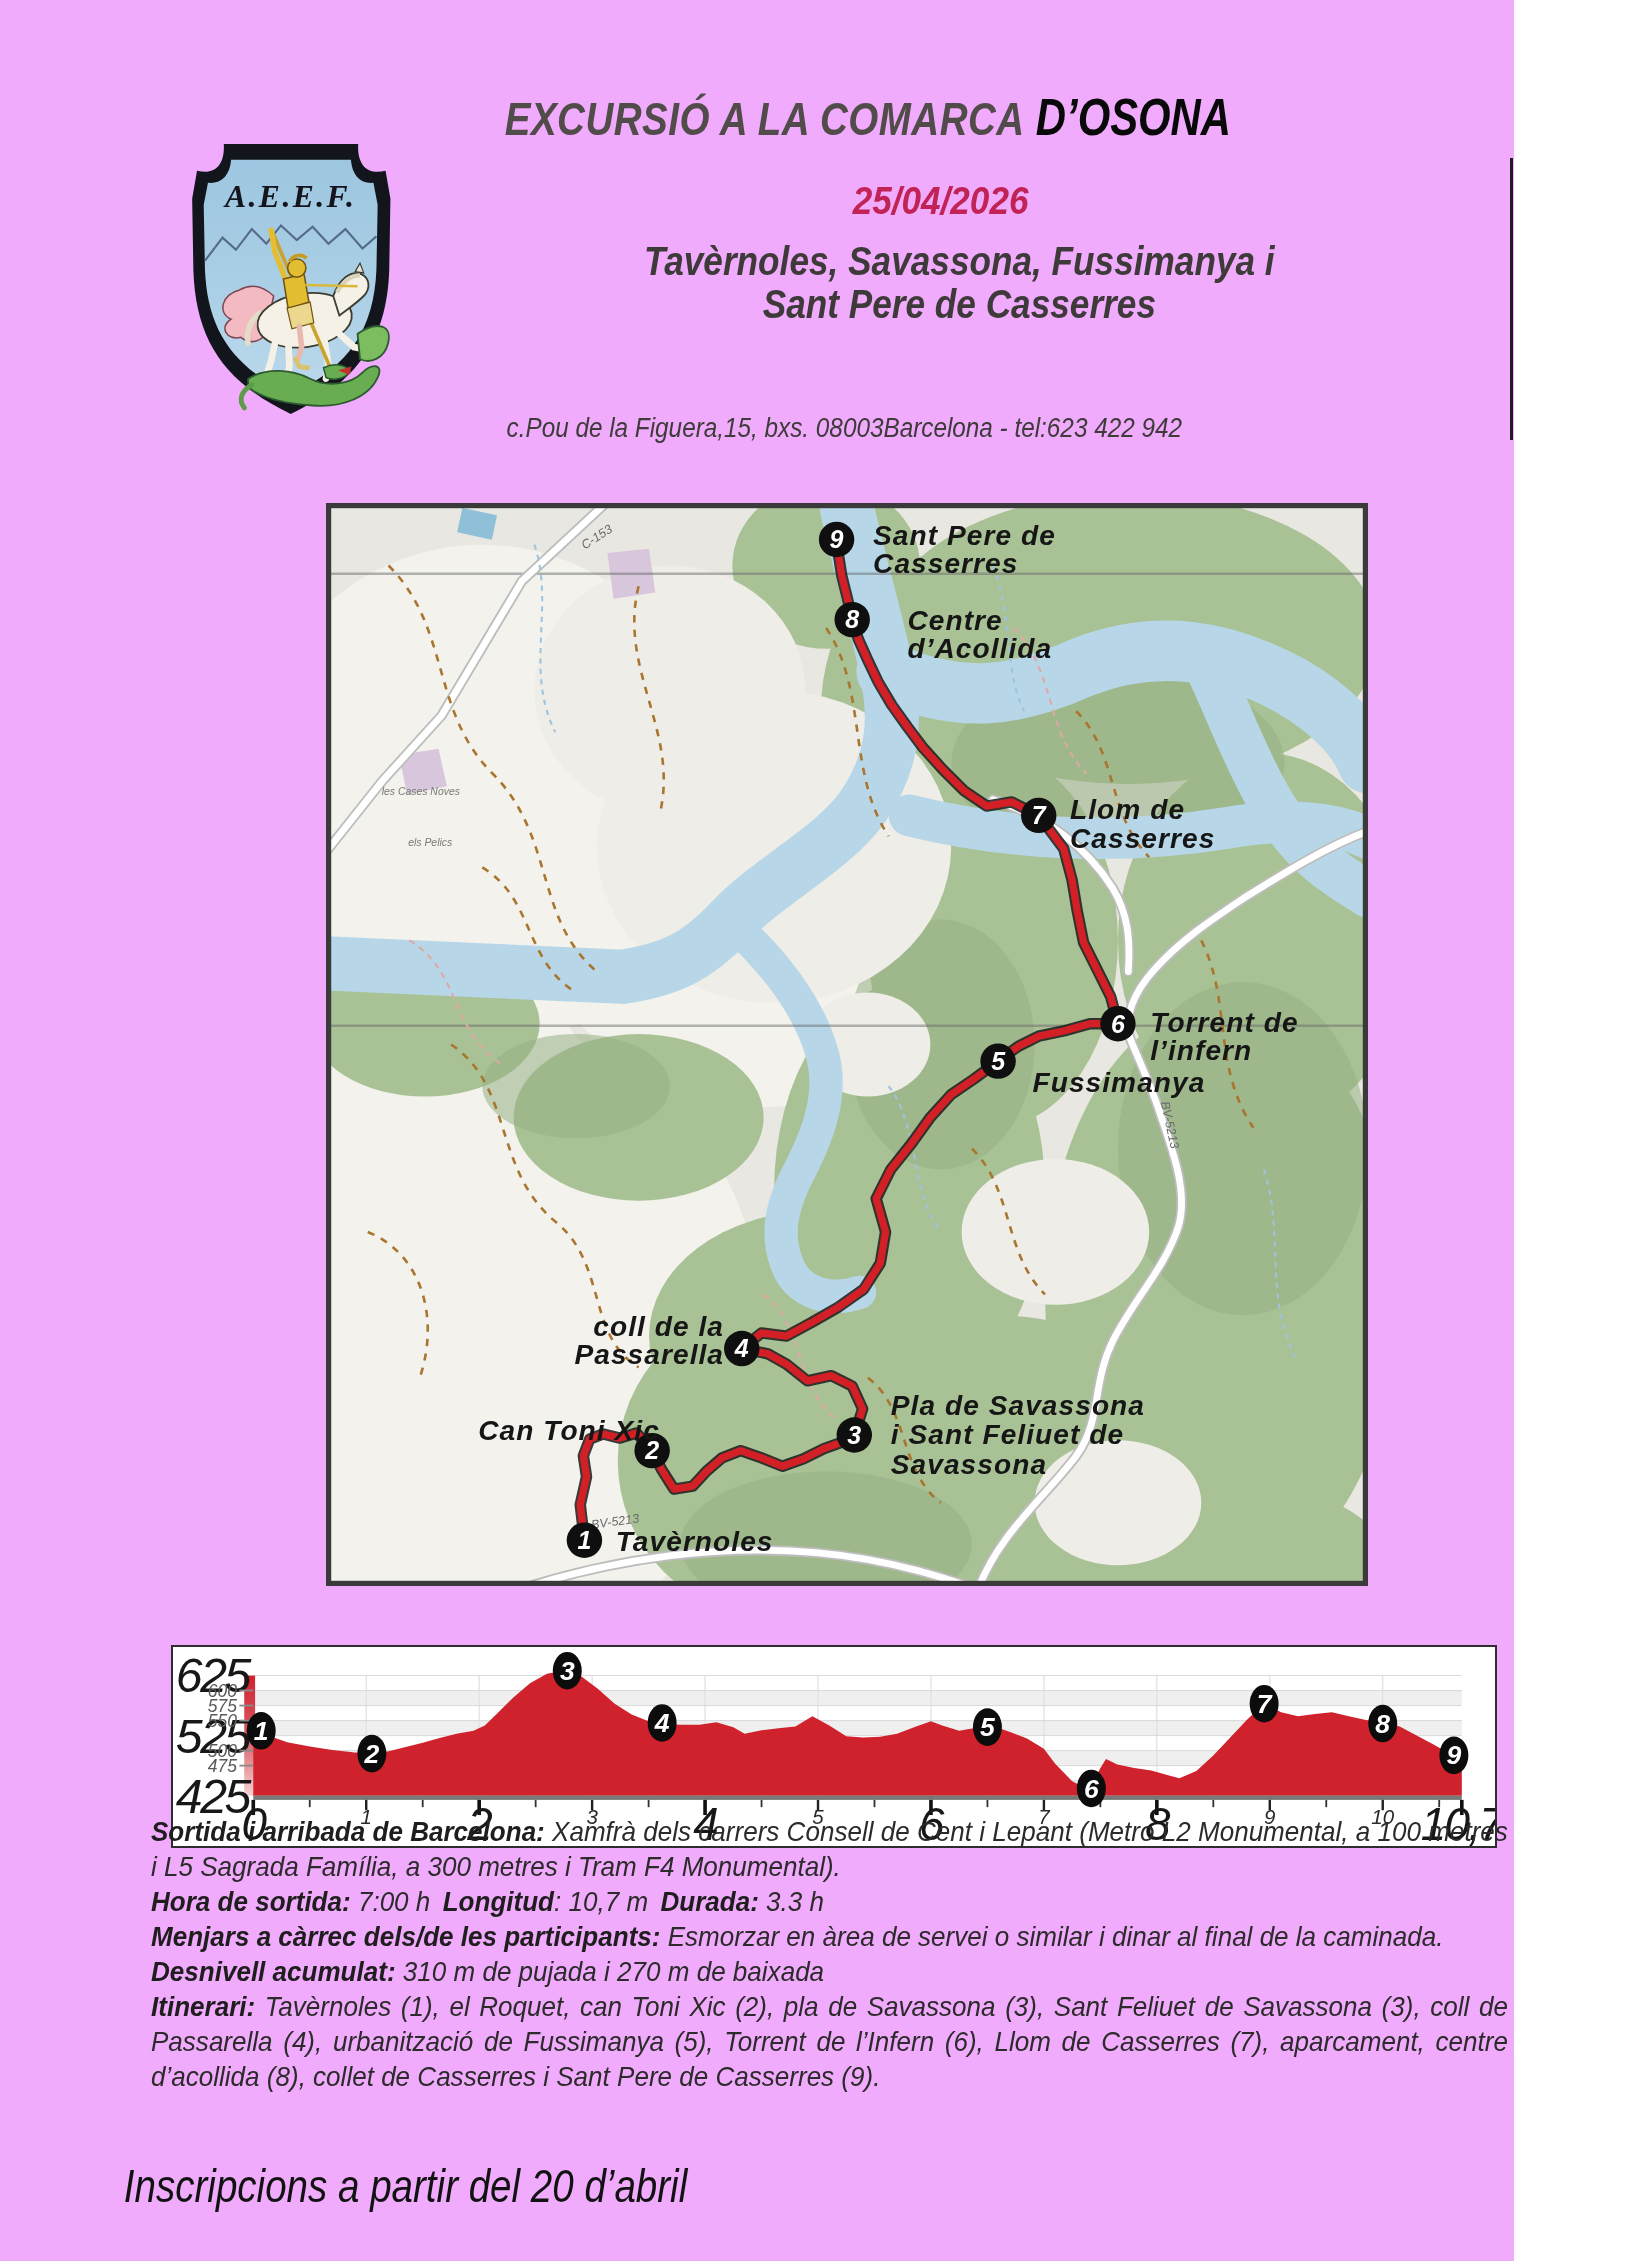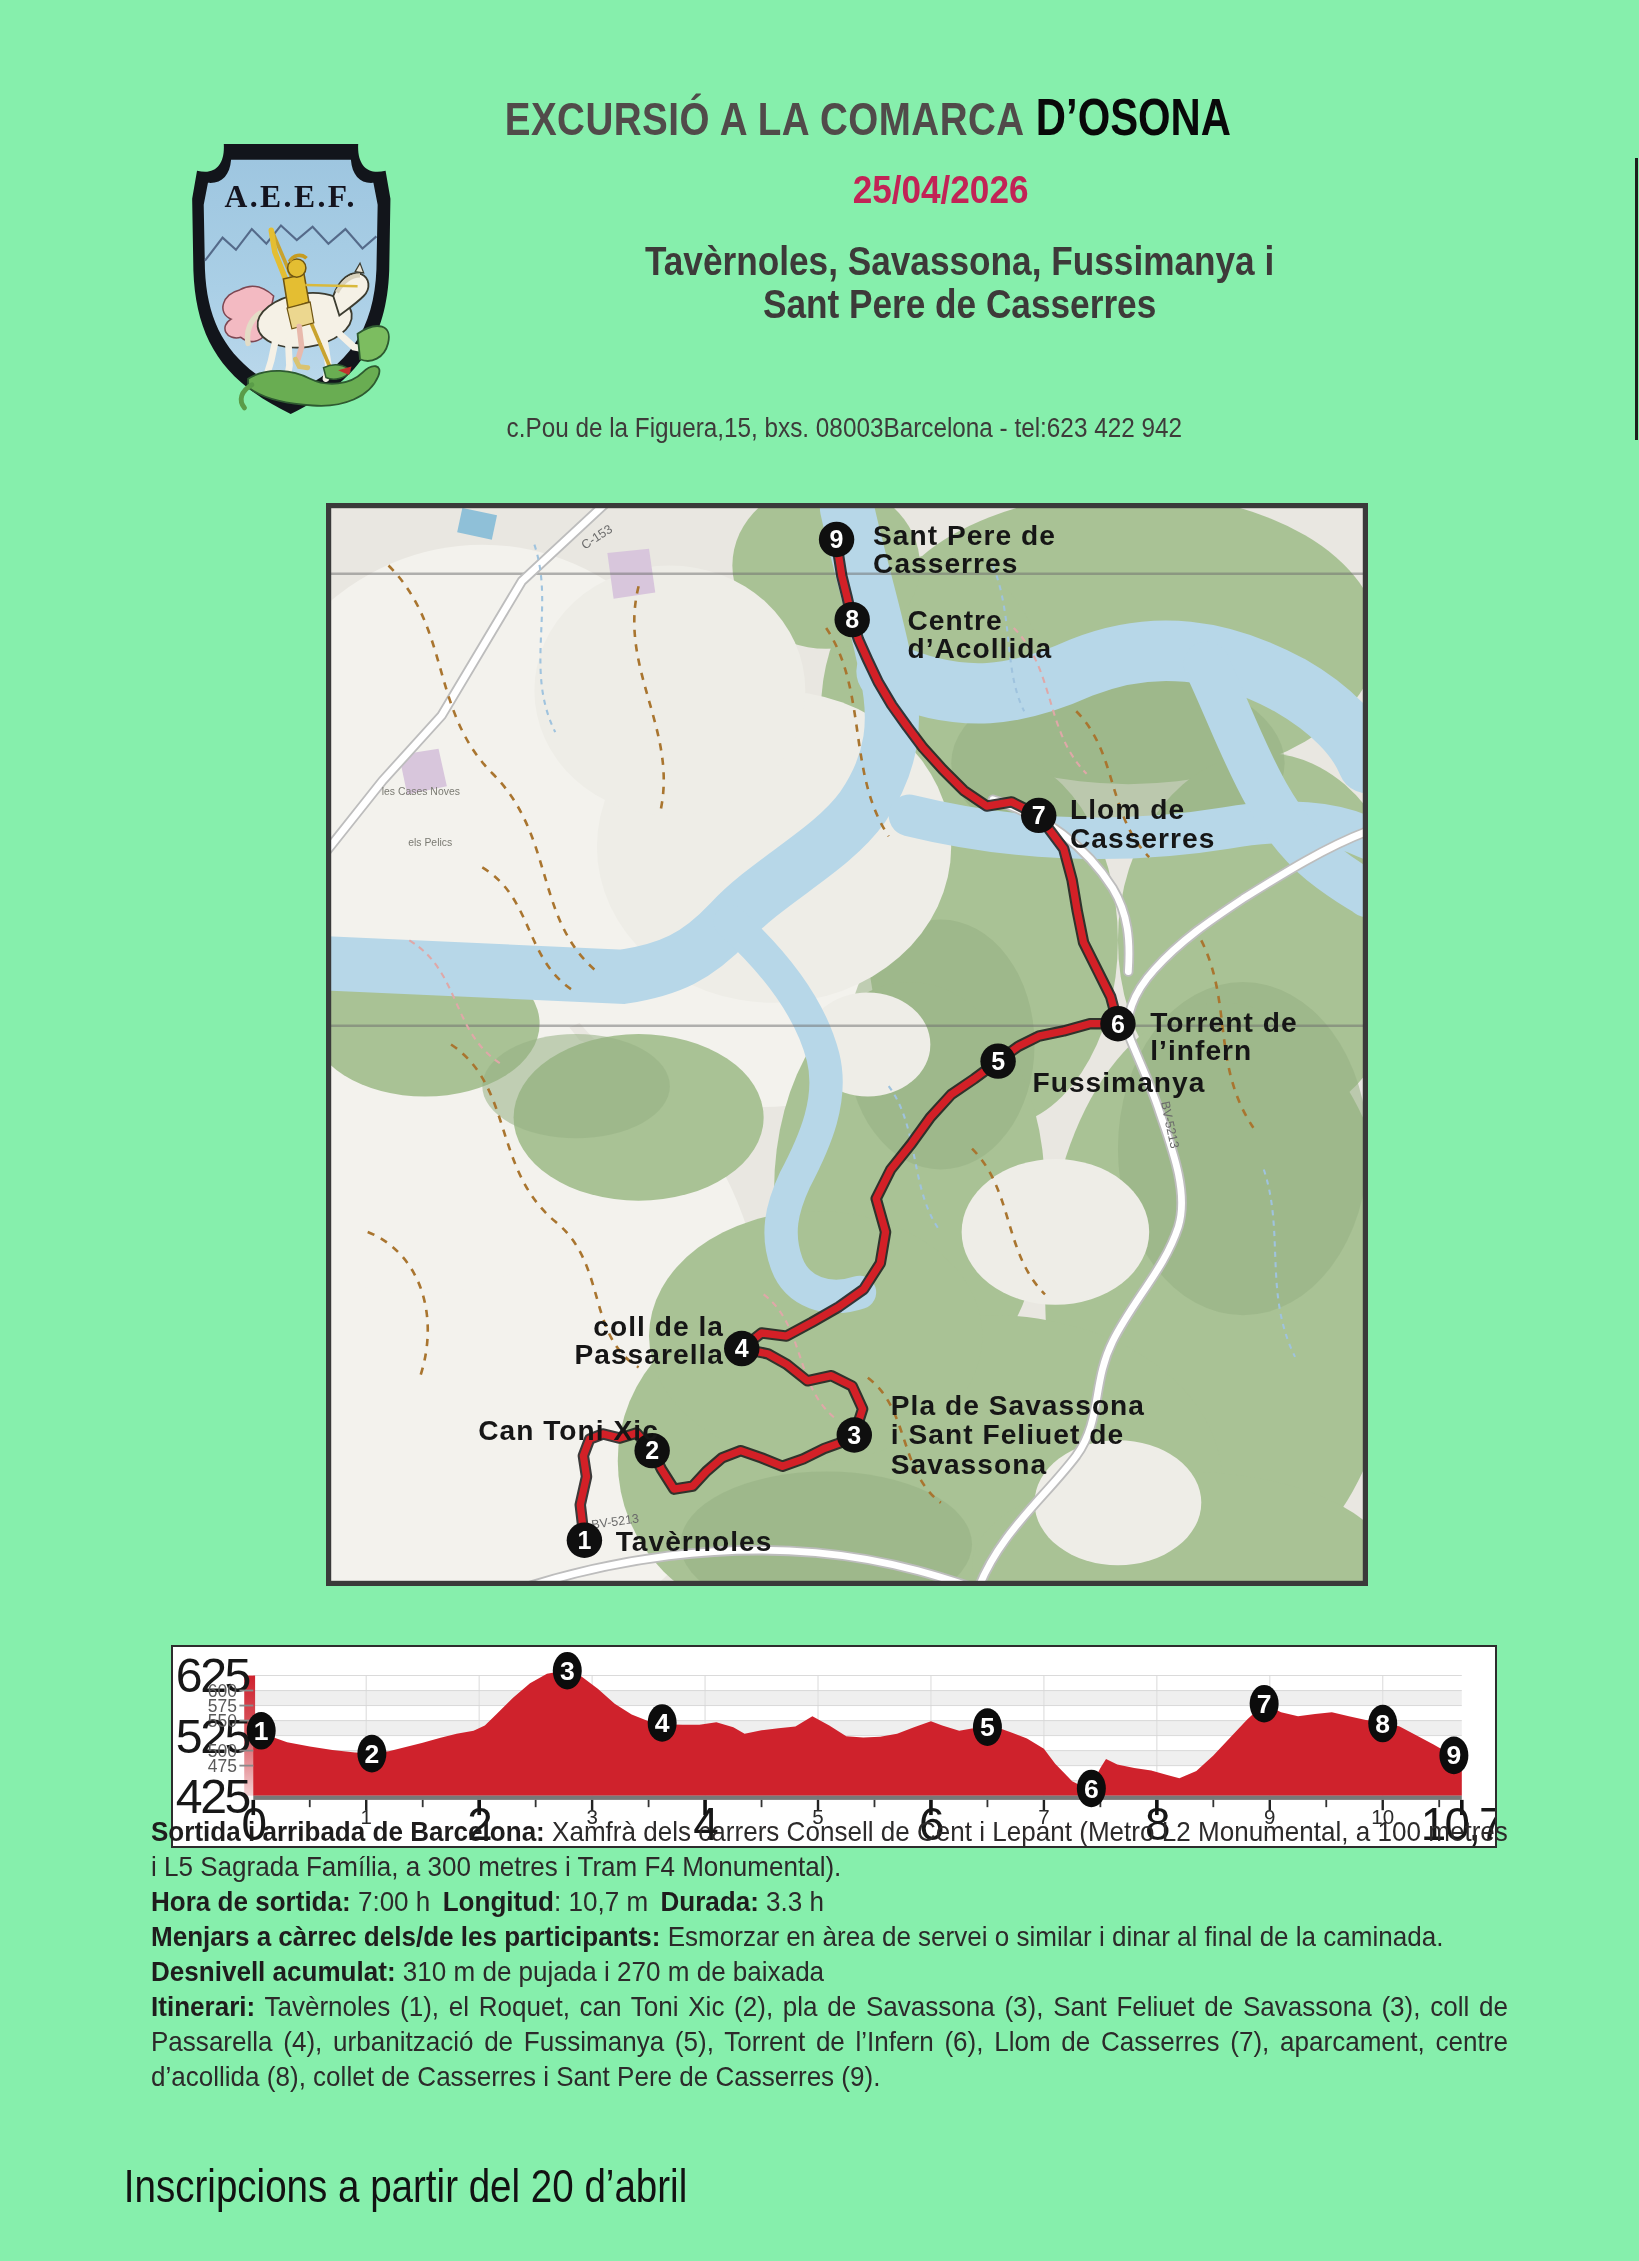--- a/index.html
+++ b/index.html
@@ -1,17 +1,17 @@
 <!DOCTYPE html>
 <html style="font-size:9.7px"><head>
 <meta charset="utf-8">
 <style>
   html,body{margin:0;padding:0;background:#ffffff;}
-  .page{position:relative;width:1639px;height:2261px;background:#86efac;
-        font-family:"Liberation Sans", sans-serif;overflow:hidden;}
+  .page{position:relative;width:1514px;height:2261px;background:#f0abfc;
+        font-family:"Liberation Sans", sans-serif;overflow:hidden;font-style:italic;}
   .cline{position:absolute;left:0;width:1639px;text-align:center;white-space:nowrap;}
   .tmain{display:inline-block;font-size:47px;font-weight:bold;color:#514b4a;
          transform:translateX(48px) scaleX(.82);letter-spacing:0.6px;}
   .taccent{font-size:51px;font-weight:bold;color:#090909;display:inline;letter-spacing:0px;}
   .date{display:inline-block;font-size:39px;font-weight:bold;color:#c22356;
         transform:translateX(121px) scaleX(.9);}
   .subtitle{display:inline-block;font-size:40px;font-weight:bold;color:#3d3a39;line-height:1.08;
         transform:translateX(140px) scaleX(.88);}
   .org{display:inline-block;font-size:37px;font-weight:bold;color:#474443;
         transform:translateX(122px) scaleX(.76);letter-spacing:0.6px;}
@@ -35,21 +35,21 @@
   .edge-artifact{position:absolute;right:0.6px;top:158px;width:3px;height:282px;background:#1c1c1c;}
 </style>
 </head>
 <body>
 
 <div class="page">
 
   <div class="cline" style="top:88px;">
     <span class="tmain"><span>EXCURSIÓ A LA COMARCA</span>&nbsp;<span class="taccent">D’OSONA</span></span>
   </div>
-  <div class="cline" style="top:168px;">
+  <div class="cline" style="top:179px;">
     <span class="date">25/04/2026</span>
   </div>
   <div class="cline" style="top:240px;">
     <span class="subtitle"><span>Tavèrnoles, Savassona, Fussimanya i</span><br>
     <span>Sant Pere de Casserres</span></span>
   </div>
   <div class="cline" style="top:413px;">
     <span class="addr">c.Pou de la Figuera,15, bxs. 08003Barcelona - tel:623 422 942</span>
   </div>
 

